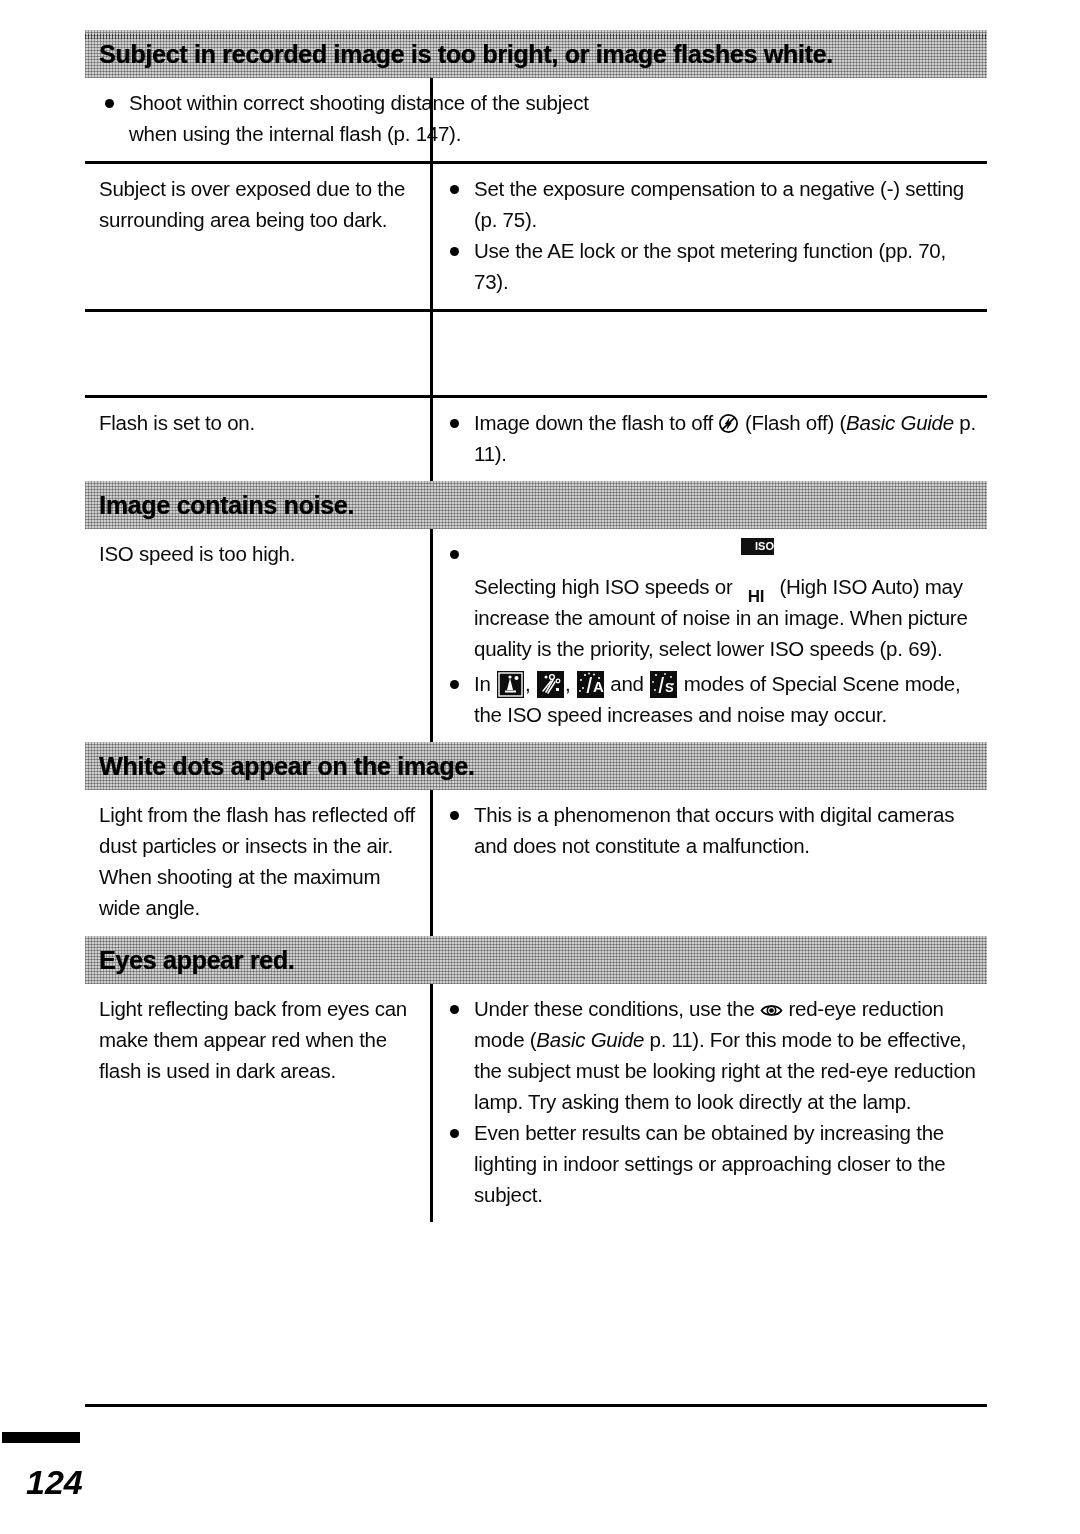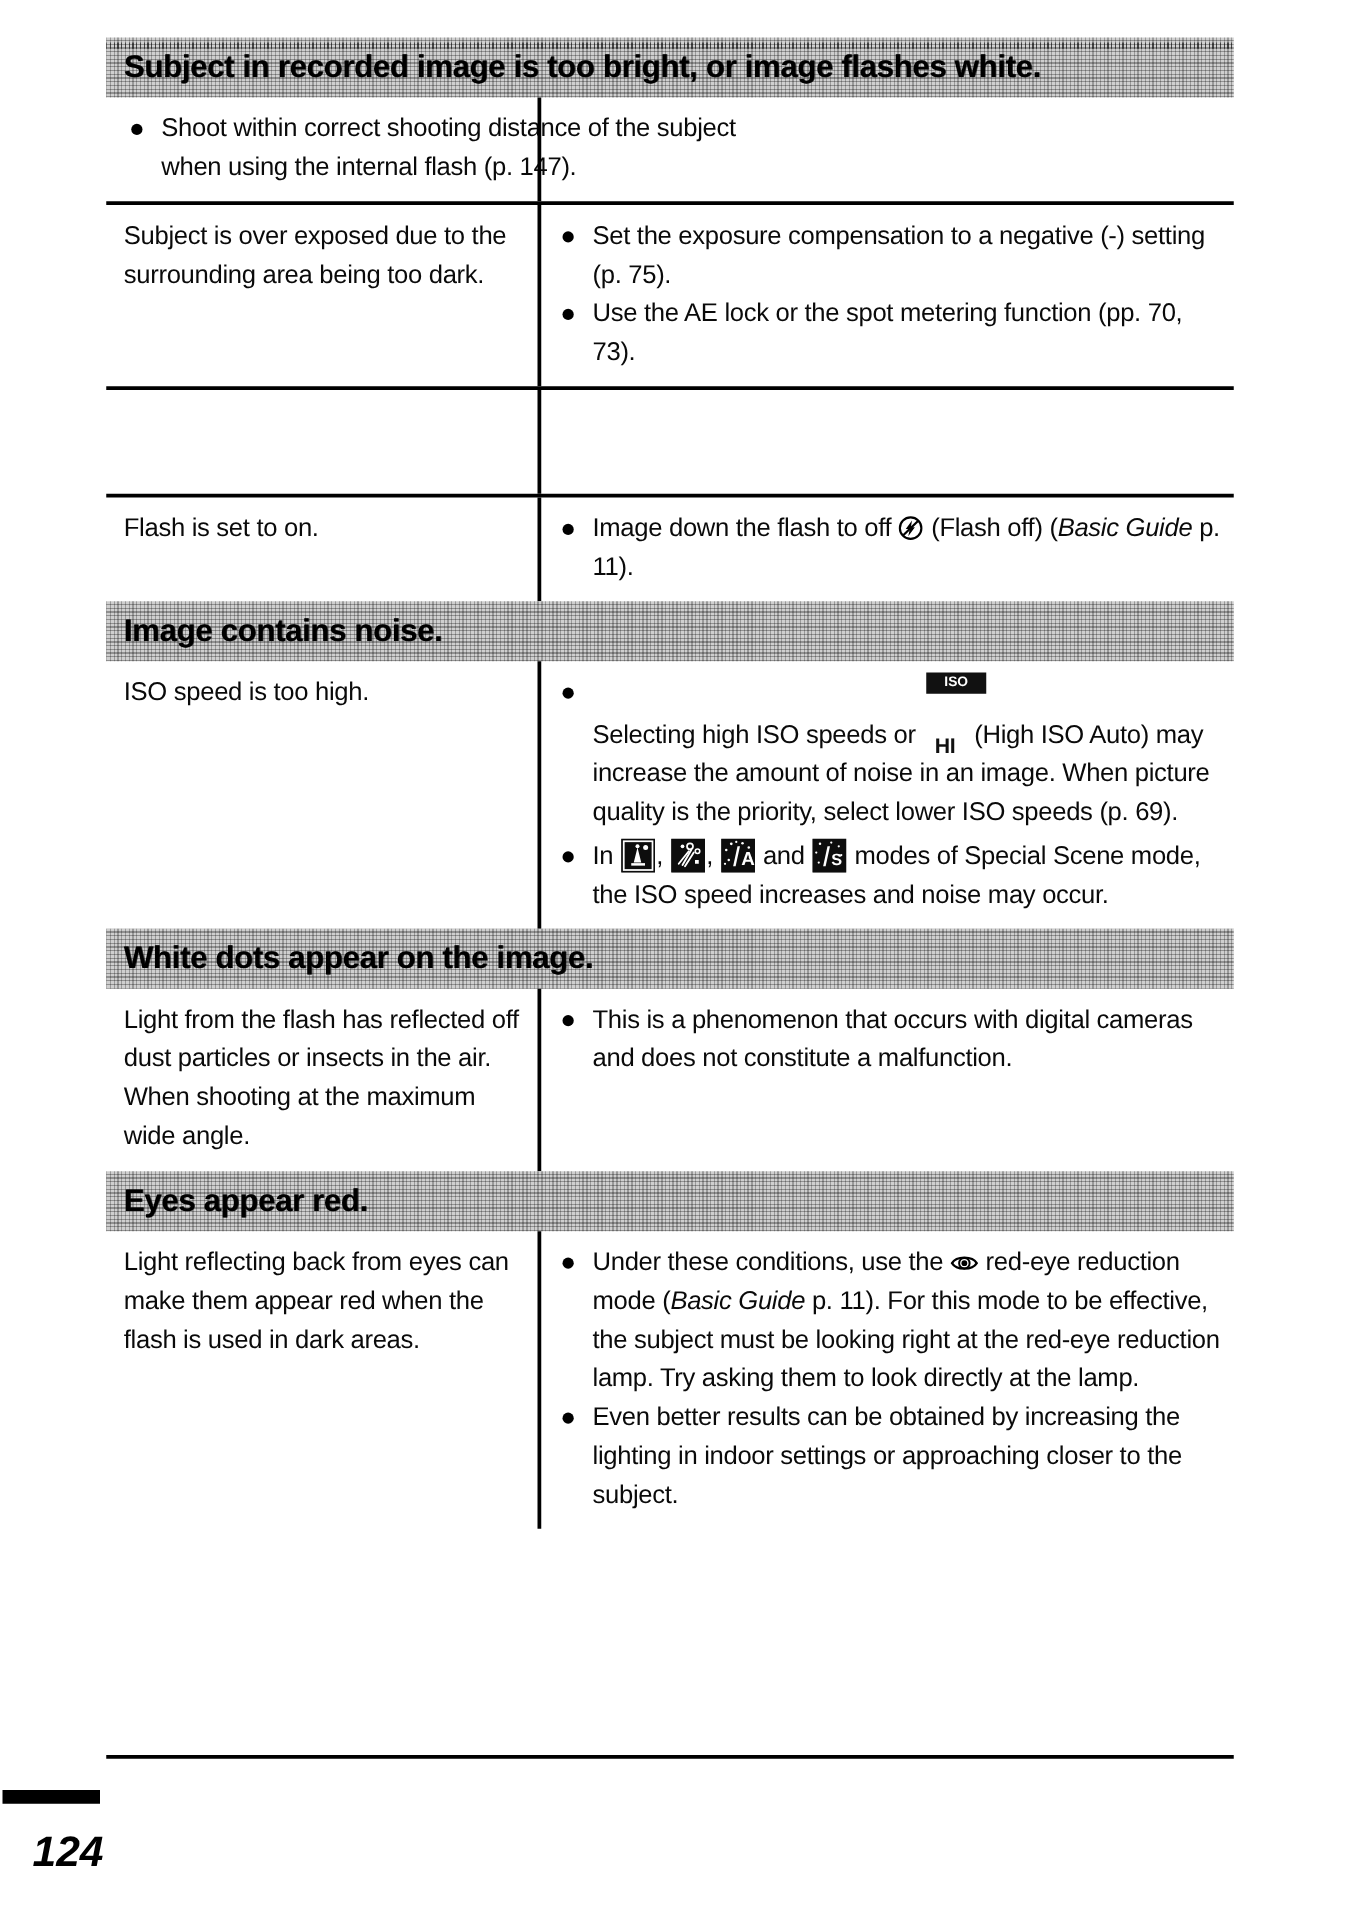--- a/index.html
+++ b/index.html
@@ -135,28 +135,28 @@
 
   
   .ico-isohi {
     width: 30px;
     height: 28px;
     vertical-align: -8px;
     margin: 0 3px;
   }
   .ico-isohi .badge {
     display: block;
-    width: 48px;
+    width: 33px;
     height: 17px;
     background: #111;
     color: #fff;
     font-size: 11px;
     font-weight: bold;
     line-height: 17px;
-    text-align: center;
+    text-align: right;
     letter-spacing: 0px;
     font-family: "Liberation Sans", sans-serif;
   }
   .ico-isohi .hi {
     display: block;
     width: 30px;
     text-align: center;
     font-size: 17px;
     line-height: 11px;
     color: #111;

